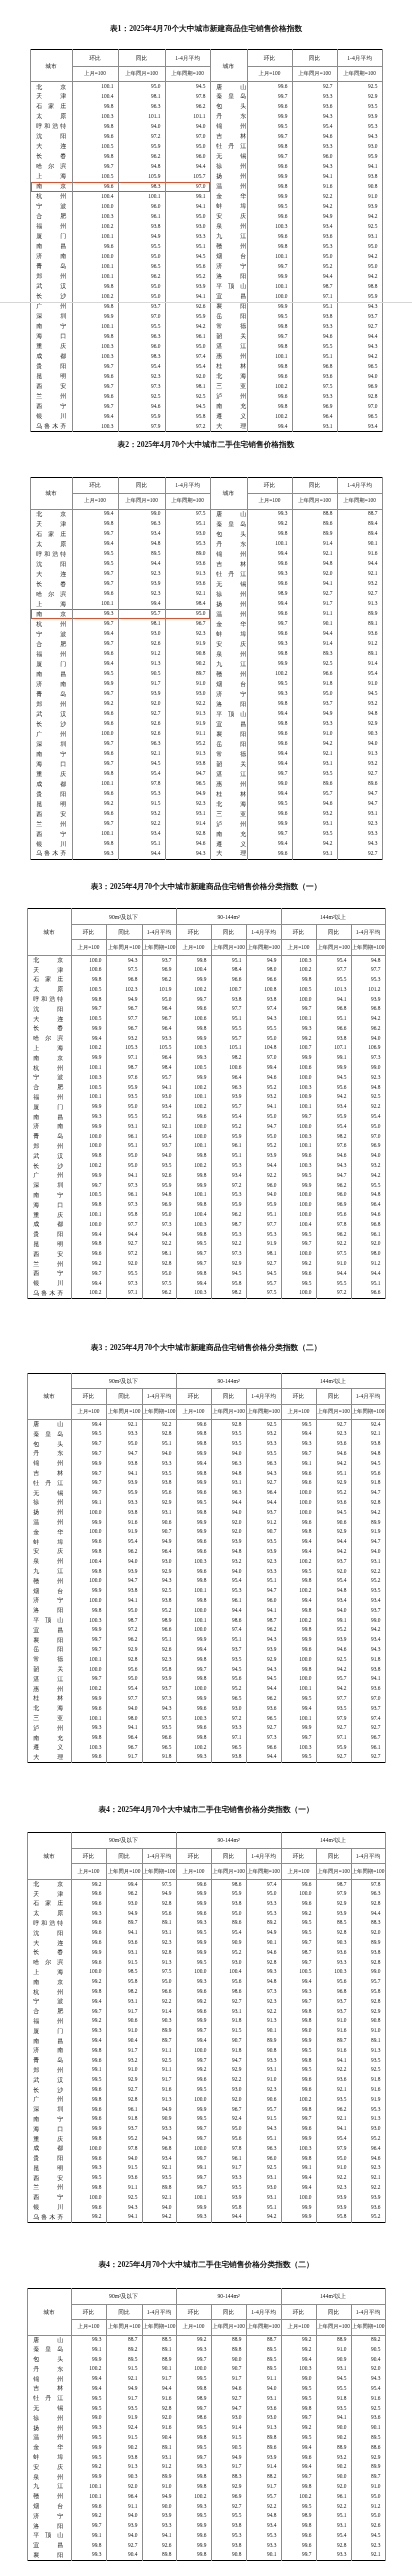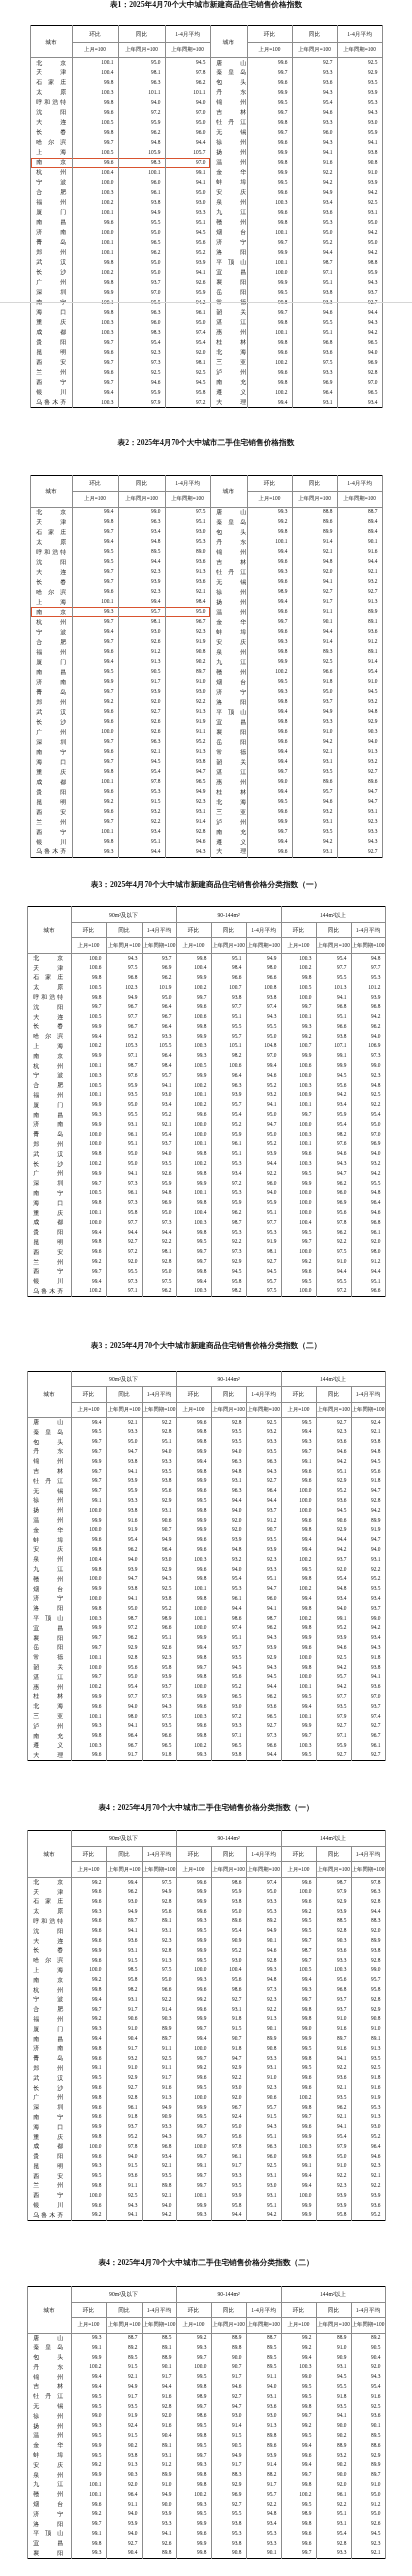--- a/index.html
+++ b/index.html
@@ -22,22 +22,22 @@
   table.simple thead tr:last-child{height:15.5px;}
   table.category thead tr{height:15.5px;}
   table.simple tbody tr{height:10px;}
   table.category tbody tr{height:9.8px;}
   
   td.hl{box-shadow:inset 0 1px 0 0 var(--hl), inset 0 -1px 0 0 var(--hl);}
   td.hl.hl-l{box-shadow:inset 1px 0 0 0 var(--hl), inset 0 1px 0 0 var(--hl), inset 0 -1px 0 0 var(--hl);}
   td.hl.hl-r{box-shadow:inset -1px 0 0 0 var(--hl), inset 0 1px 0 0 var(--hl), inset 0 -1px 0 0 var(--hl);}
   .pagebreak{position:absolute;left:0;width:412px;height:0.5px;background:var(--pb);}
   
-  .t1 .tbl-title{} .t1 table{margin-top:15px;}
-  .t2 .tbl-title{margin-top:30px;} .t2 table{margin-top:26px;}
+  .t1 .tbl-title{margin-top:24px;} .t1 table{margin-top:15px;}
+  .t2 .tbl-title{margin-top:8px;} .t2 table{margin-top:26px;}
   .t3 .tbl-title{margin-top:22px;} .t3 table{margin-top:16.5px;}
   .t4 .tbl-title{margin-top:44px;} .t4 table{margin-top:19.6px;}
   .t5 .tbl-title{margin-top:42px;} .t5 table{margin-top:17px;}
   .t6 .tbl-title{margin-top:37px;} .t6 table{margin-top:18px;}
 </style>
 </head>
 <body>
 
 <div id="page">
   <div id="tables">

